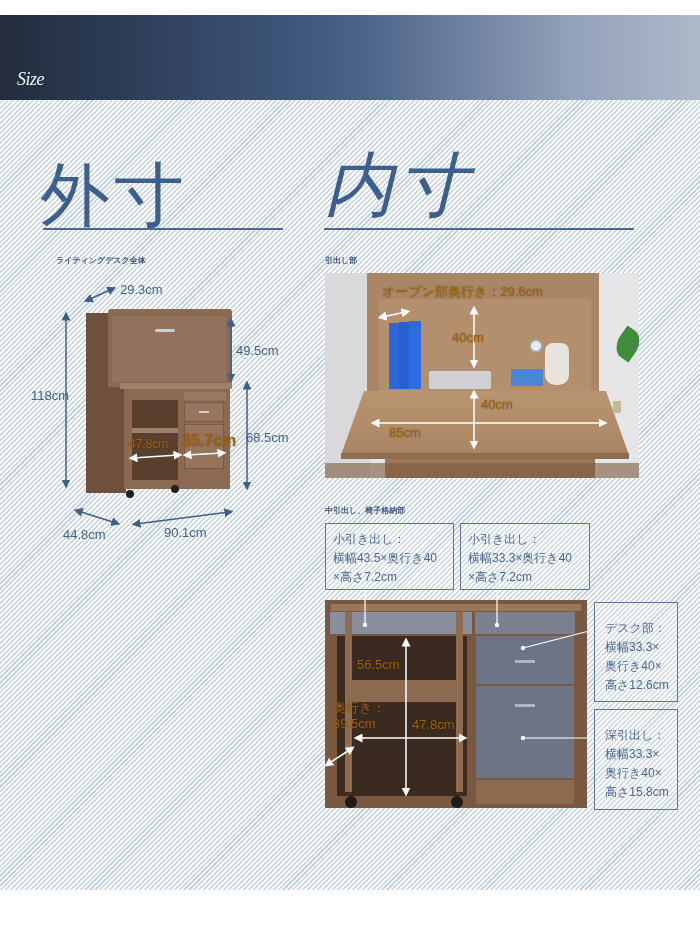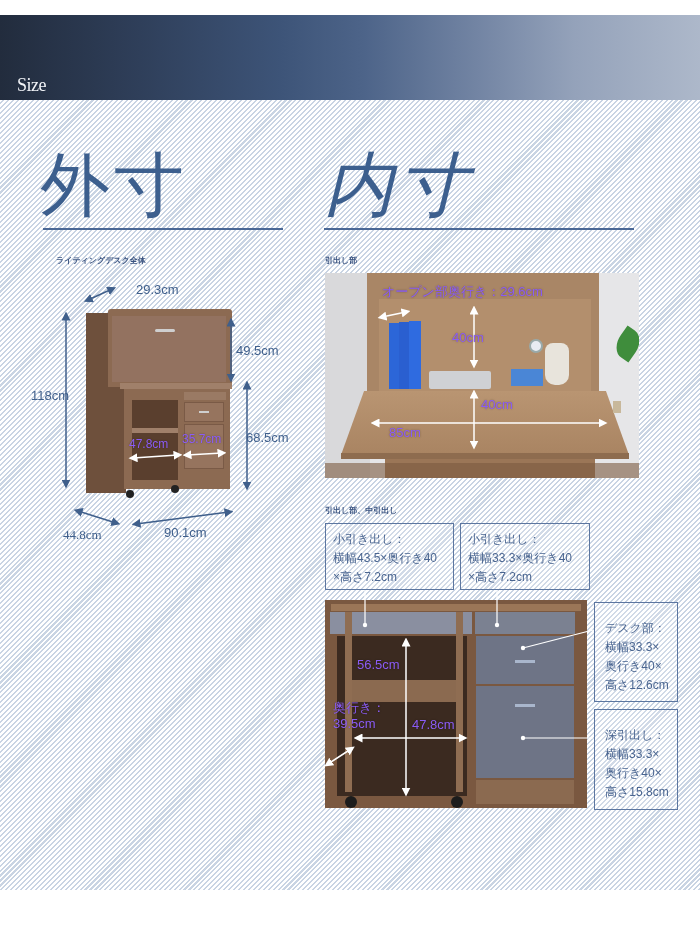--- a/index.html
+++ b/index.html
@@ -4,23 +4,24 @@
 <style>
   * { box-sizing: border-box; margin: 0; padding: 0; }
   html, body { width: 700px; height: 925px; background: #ffffff; overflow: hidden; }
   body { position: relative; font-family: "DejaVu Sans", sans-serif; color: #3d5a85; }
 
   .header {
     position: absolute; left: 0; top: 15px; width: 700px; height: 85px;
     background: linear-gradient(90deg, #222c3d 0%, #2f3f5a 20%, #3d5478 40%, #4d6489 52%, #7284a3 68%, #94a2ba 82%, #adb8ca 100%);
   }
   .header-title {
-    position: absolute; left: 17px; top: 60px;
+    position: absolute; left: 17px; top: 54px;
     font-family: "Liberation Serif", "DejaVu Serif", serif; font-size: 18px; color: #f2f4f8;
     letter-spacing: -0.5px;
+    font-style: italic;
   }
 
   .pattern {
     position: absolute; left: 0; top: 100px; width: 700px; height: 790px;
     background-color: #eef2f7;
     background-image: repeating-linear-gradient(135deg, #ffffff 0px, #ffffff 2px, #c9d4e3 2px, #c9d4e3 3.5px);
   }
 
   .big-heading {
     position: absolute; font-family: "DejaVu Serif", serif; font-size: 70px; color: #3c5f8e;
@@ -34,21 +35,21 @@
   }
   .furn { position: absolute; }
   .wood { background: #8c6a52; }
   .wood-dark { background: #6e503c; }
   .wood-light { background: #a0806a; }
 
   .dim {
     position: absolute; font-size: 13px; color: #3f5f8b; white-space: nowrap;
     font-family: "Liberation Sans", sans-serif;
   }
-  .dim.white { color: #8b5cf6; text-shadow: 0 0 2px rgba(0,0,0,.35); }
+  .dim.white { color: #a16207; text-shadow: 0 0 2px rgba(0,0,0,.35); }
 
   .photo {
     position: absolute; overflow: hidden;
   }
 
   .info-box {
     position: absolute; border: 1.5px solid #5c76a0; padding: 6px 7px;
     font-size: 12px; line-height: 19px; color: #4a6590; background: rgba(255,255,255,0.15);
     font-family: "Liberation Sans", sans-serif;
   }
@@ -58,21 +59,21 @@
 </style>
 </head>
 <body>
 
 <div class="header">
   <div class="header-title">Size</div>
 </div>
 
 <div class="pattern"></div>
 
-<div class="big-heading" style="left:40px; top:150px;">外寸</div>
+<div class="big-heading" style="left:40px; top:160px;">外寸</div>
 <div class="heading-rule" style="left:43px; top:228px; width:240px;"></div>
 <div class="sub-label" style="left:56px; top:255px;">ライティングデスク全体</div>
 
 <div class="big-heading" style="left:324px; top:150px;font-style:italic;">内寸</div>
 <div class="heading-rule" style="left:324px; top:228px; width:310px;"></div>
 <div class="sub-label" style="left:325px; top:255px;">引出し部</div>
 
 <div>
 
   <div class="furn wood-dark" style="left:86px; top:313px; width:40px; height:180px;"></div>
@@ -108,27 +109,27 @@
   <line x1="88" y1="300" x2="112" y2="289" stroke="#3f5f8b" stroke-width="1.5" marker-start="url(#ah)" marker-end="url(#ah)"></line>
   <line x1="66" y1="316" x2="66" y2="484" stroke="#3f5f8b" stroke-width="1.5" marker-start="url(#ah)" marker-end="url(#ah)"></line>
   <line x1="231" y1="322" x2="231" y2="378" stroke="#3f5f8b" stroke-width="1.5" marker-start="url(#ah)" marker-end="url(#ah)"></line>
   <line x1="247" y1="385" x2="247" y2="486" stroke="#3f5f8b" stroke-width="1.5" marker-start="url(#ah)" marker-end="url(#ah)"></line>
   <line x1="78" y1="511" x2="116" y2="523" stroke="#3f5f8b" stroke-width="1.5" marker-start="url(#ah)" marker-end="url(#ah)"></line>
   <line x1="136" y1="524" x2="229" y2="512" stroke="#3f5f8b" stroke-width="1.5" marker-start="url(#ah)" marker-end="url(#ah)"></line>
   <line x1="133" y1="458" x2="178" y2="455" stroke="#ffffff" stroke-width="1.5" marker-start="url(#awh)" marker-end="url(#awh)"></line>
   <line x1="187" y1="455" x2="222" y2="453" stroke="#ffffff" stroke-width="1.5" marker-start="url(#awh)" marker-end="url(#awh)"></line>
 </svg>
 
-<div class="dim" style="left:136px; top:282px;">29.3cm</div>
+<div class="dim" style="left:120px; top:282px;">29.3cm</div>
 <div class="dim" style="left:31px; top:388px;">118cm</div>
 <div class="dim" style="left:236px; top:343px;">49.5cm</div>
 <div class="dim" style="left:246px; top:430px;">68.5cm</div>
 <div class="dim white" style="left:129px; top:437px; font-size:12px;">47.8cm</div>
-<div class="dim white" style="left:182px; top:432px; font-size:12px;">35.7cm</div>
-<div class="dim" style="left:63px; top:527px;font-family:Liberation Serif, serif;">44.8cm</div>
+<div class="dim white" style="left:182px; top:432px; font-size:16px;font-weight:bold;">35.7cm</div>
+<div class="dim" style="left:63px; top:527px;">44.8cm</div>
 <div class="dim" style="left:164px; top:525px;">90.1cm</div>
 
 <div class="photo" style="left:325px; top:273px; width:314px; height:205px; background:#e6e6e8;">
 
   <div class="furn" style="left:0; top:0; width:45px; height:205px; background:#d9d9db;"></div>
 
   <div class="furn" style="left:42px; top:0; width:232px; height:140px; background:#a98666; border-radius:0 0 8px 8px;"></div>
   <div class="furn" style="left:54px; top:26px; width:212px; height:92px; background:#b38f6d;"></div>
 
   <div class="furn" style="left:64px; top:50px; width:10px; height:66px; background:#2c66d8;"></div>
@@ -163,21 +164,21 @@
   <line x1="474" y1="310" x2="474" y2="364" stroke="#fff" stroke-width="1.5" marker-start="url(#aw2)" marker-end="url(#aw2)"></line>
   <line x1="474" y1="394" x2="474" y2="445" stroke="#fff" stroke-width="1.5" marker-start="url(#aw2)" marker-end="url(#aw2)"></line>
   <line x1="375" y1="423" x2="603" y2="423" stroke="#fff" stroke-width="1.5" marker-start="url(#aw2)" marker-end="url(#aw2)"></line>
 </svg>
 
 <div class="dim white" style="left:382px; top:283px;">オープン部奥行き：29.6cm</div>
 <div class="dim white" style="left:452px; top:330px;">40cm</div>
 <div class="dim white" style="left:481px; top:397px;">40cm</div>
 <div class="dim white" style="left:389px; top:425px;">85cm</div>
 
-<div class="sub-label" style="left:325px; top:505px;">引出し部、中引出し</div>
+<div class="sub-label" style="left:325px; top:505px;">中引出し、椅子格納部</div>
 
 <div class="info-box" style="left:325px; top:523px; width:129px; height:67px;">
   <div>小引き出し：</div>
   <div>横幅43.5×奥行き40</div>
   <div>×高さ7.2cm</div>
 </div>
 <div class="info-box" style="left:460px; top:523px; width:130px; height:67px;">
   <div>小引き出し：</div>
   <div>横幅33.3×奥行き40</div>
   <div>×高さ7.2cm</div>

